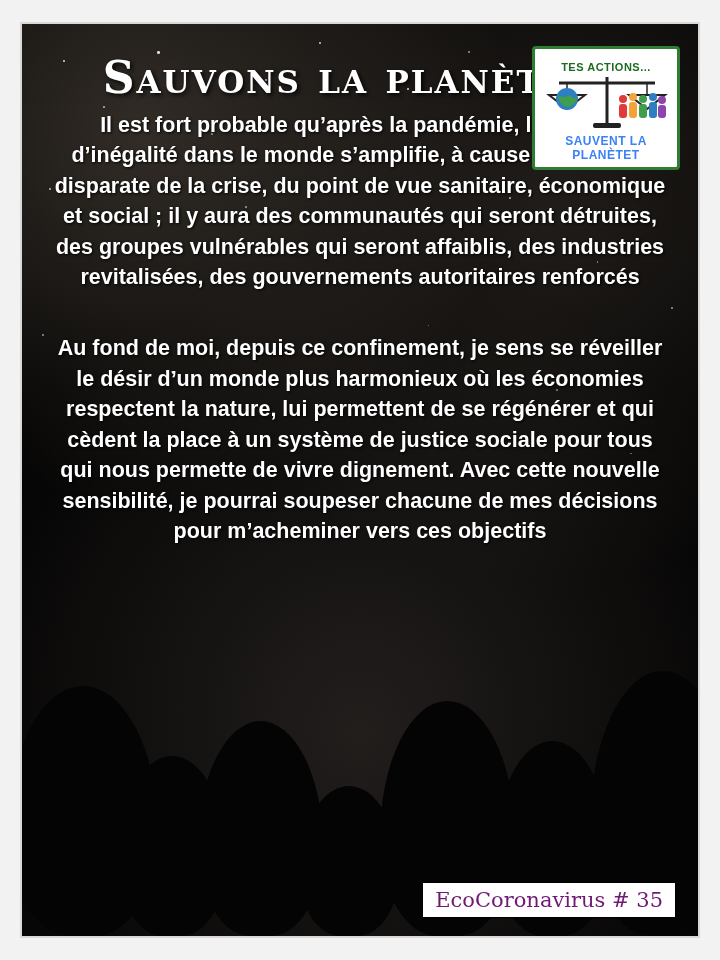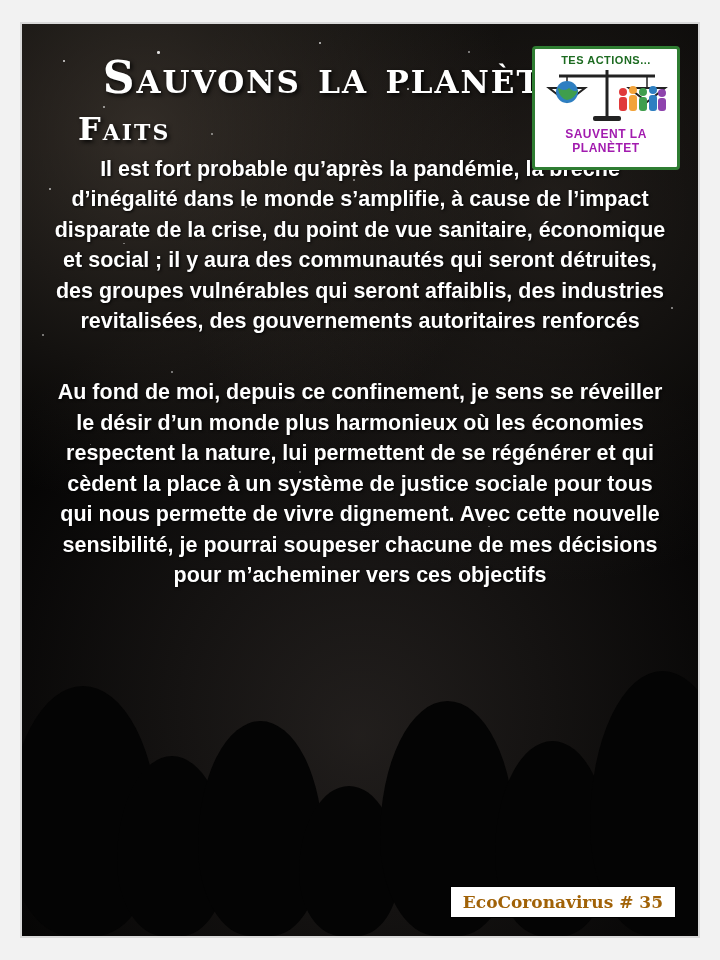--- a/index.html
+++ b/index.html
@@ -83,35 +83,35 @@
     position: absolute;
     top: 22px;
     right: 18px;
     width: 148px;
     height: 124px;
     background: #ffffff;
     border: 3px solid #2f7d32;
     border-radius: 4px;
     z-index: 7;
     box-sizing: border-box;
-    padding: 5px 2px;
+    padding: 12px 2px;
     text-align: center;
   }
   .logo-top {
     font-family: "Liberation Sans", sans-serif;
     font-weight: bold;
     font-size: 11px;
     color: #1d6b21;
     letter-spacing: .5px;
   }
   .logo-bottom {
     font-family: "Liberation Sans", sans-serif;
     font-weight: bold;
     font-size: 12px;
-    color: #a21caf;
+    color: #3b82f6;
     line-height: 1.15;
     letter-spacing: .5px;
   }
   .logo-art {
     height: 62px;
     position: relative;
   }
   .section-head {
     color: #ffffff;
     font-family: "DejaVu Serif", serif;
@@ -132,24 +132,24 @@
     text-shadow: 1px 1px 3px rgba(0,0,0,0.95);
     margin: 0 8px;
   }
   .spacer-sm { height: 14px; }
   .spacer-md { height: 26px; }
   .footer-tag {
     position: absolute;
     right: 22px;
     bottom: 18px;
     background: #ffffff;
-    color: #a16207;
+    color: #701a75;
     font-family: "DejaVu Serif", serif;
-    font-weight: bold;
-    font-size: 17px;
+    font-weight: normal;
+    font-size: 21px;
     padding: 5px 12px;
     border: 1px solid #000;
     z-index: 8;
   }
 </style>
 </head>
 <body>
 
 <div class="poster-frame">
   <div class="poster-inner">
@@ -218,21 +218,20 @@
           </g>
           <rect x="56" y="50" width="28" height="5" rx="2" fill="#222"></rect>
         </svg>
       </div>
       <div class="logo-bottom">SAUVENT LA PLANÈTET</div>
     </div>
 
     <div class="content">
       <div class="title">Sauvons la planète</div>
 
-      <div class="section-head">Faits</div>
       <div class="body-text">Il est fort probable qu’après la pandémie, la brèche d’inégalité dans le monde s’amplifie, à cause de l’impact disparate de la crise, du point de vue sanitaire, économique et social ; il y aura des communautés qui seront détruites, des groupes vulnérables qui seront affaiblis, des industries revitalisées, des gouvernements autoritaires renforcés</div>
 
       <div class="spacer-sm"></div>
 
       <div class="spacer-md"></div>
       <div class="body-text">Au fond de moi, depuis ce confinement, je sens se réveiller le désir d’un monde plus harmonieux où les économies respectent la nature, lui permettent de se régénérer et qui cèdent la place à un système de justice sociale pour tous qui nous permette de vivre dignement. Avec cette nouvelle sensibilité, je pourrai soupeser chacune de mes décisions pour m’acheminer vers ces objectifs</div>
     </div>
 
     <div class="footer-tag">EcoCoronavirus # 35</div>
 

